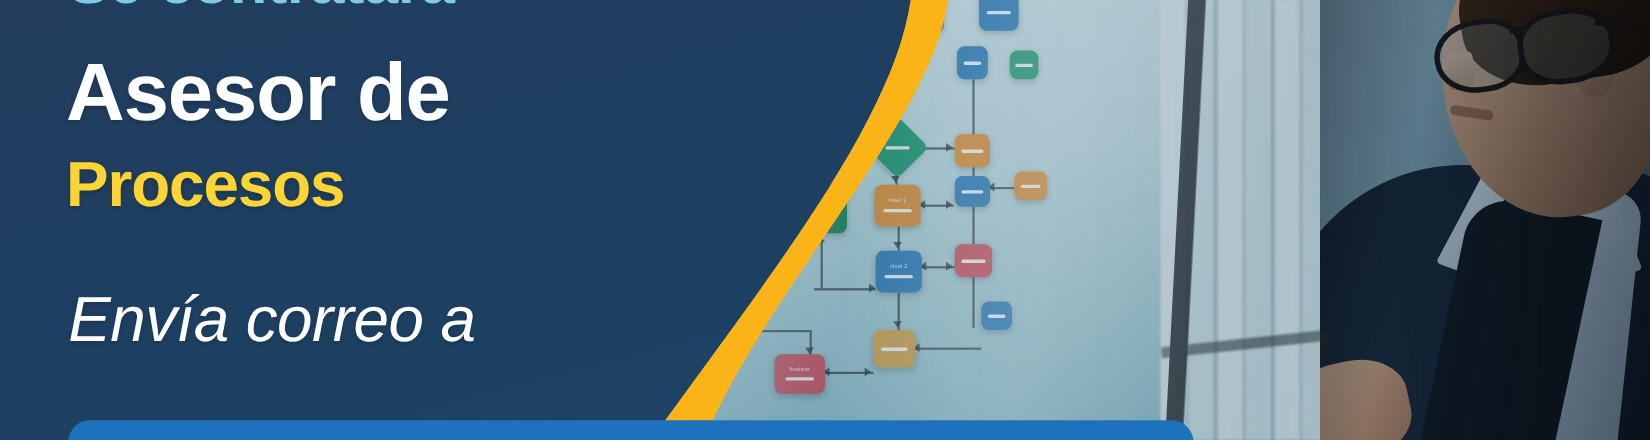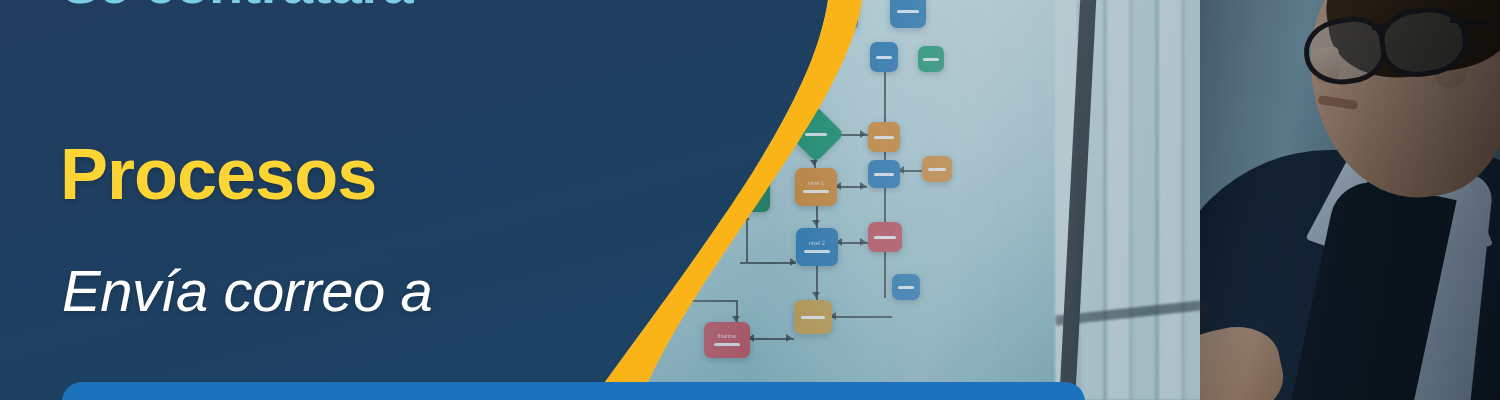--- a/index.html
+++ b/index.html
@@ -204,21 +204,21 @@
     letter-spacing:-0.5px;line-height:1;white-space:nowrap;
   }
   .h1{
     position:absolute;left:60px;top:48px;
     font-size:74px;font-weight:700;color:#ffffff;
     line-height:.96;letter-spacing:-1px;white-space:nowrap;
     text-shadow:0 2px 5px rgba(0,0,0,.20);
   }
   .h2{
     position:absolute;left:60px;top:140px;
-    font-size:72px;font-weight:700;color:#fcd535;
+    font-size:58px;font-weight:700;color:#fcd535;
     line-height:.96;letter-spacing:-1px;white-space:nowrap;
     text-shadow:0 2px 5px rgba(0,0,0,.20);
   }
   .sub{
     position:absolute;left:62px;top:262px;
     font-size:58px;font-weight:400;color:#ffffff;
     line-height:1;letter-spacing:-0.5px;white-space:nowrap;
     text-shadow:0 2px 5px rgba(0,0,0,.18);
     font-style:italic;
   }
@@ -441,19 +441,20 @@
       </defs>
 
       <path d="M0,0 L828,0 C812,110 700,250 592,400 L0,400 Z" fill="url(#navyGrad)"></path>
 
       <path d="M828,0 L862,0 C846,112 700,258 640,400 L592,400 C700,250 812,110 828,0 Z" fill="#fbb417"></path>
     </svg>
   </div>
 
   <div class="txt">
     <div class="kicker">Se contratará</div>
+    <div class="h1">Asesor  de</div>
     <div class="h2">Procesos</div>
     <div class="sub">Envía correo a</div>
   </div>
 
   <div class="bluebar"></div>
 
 </div>
 
 </body></html>

